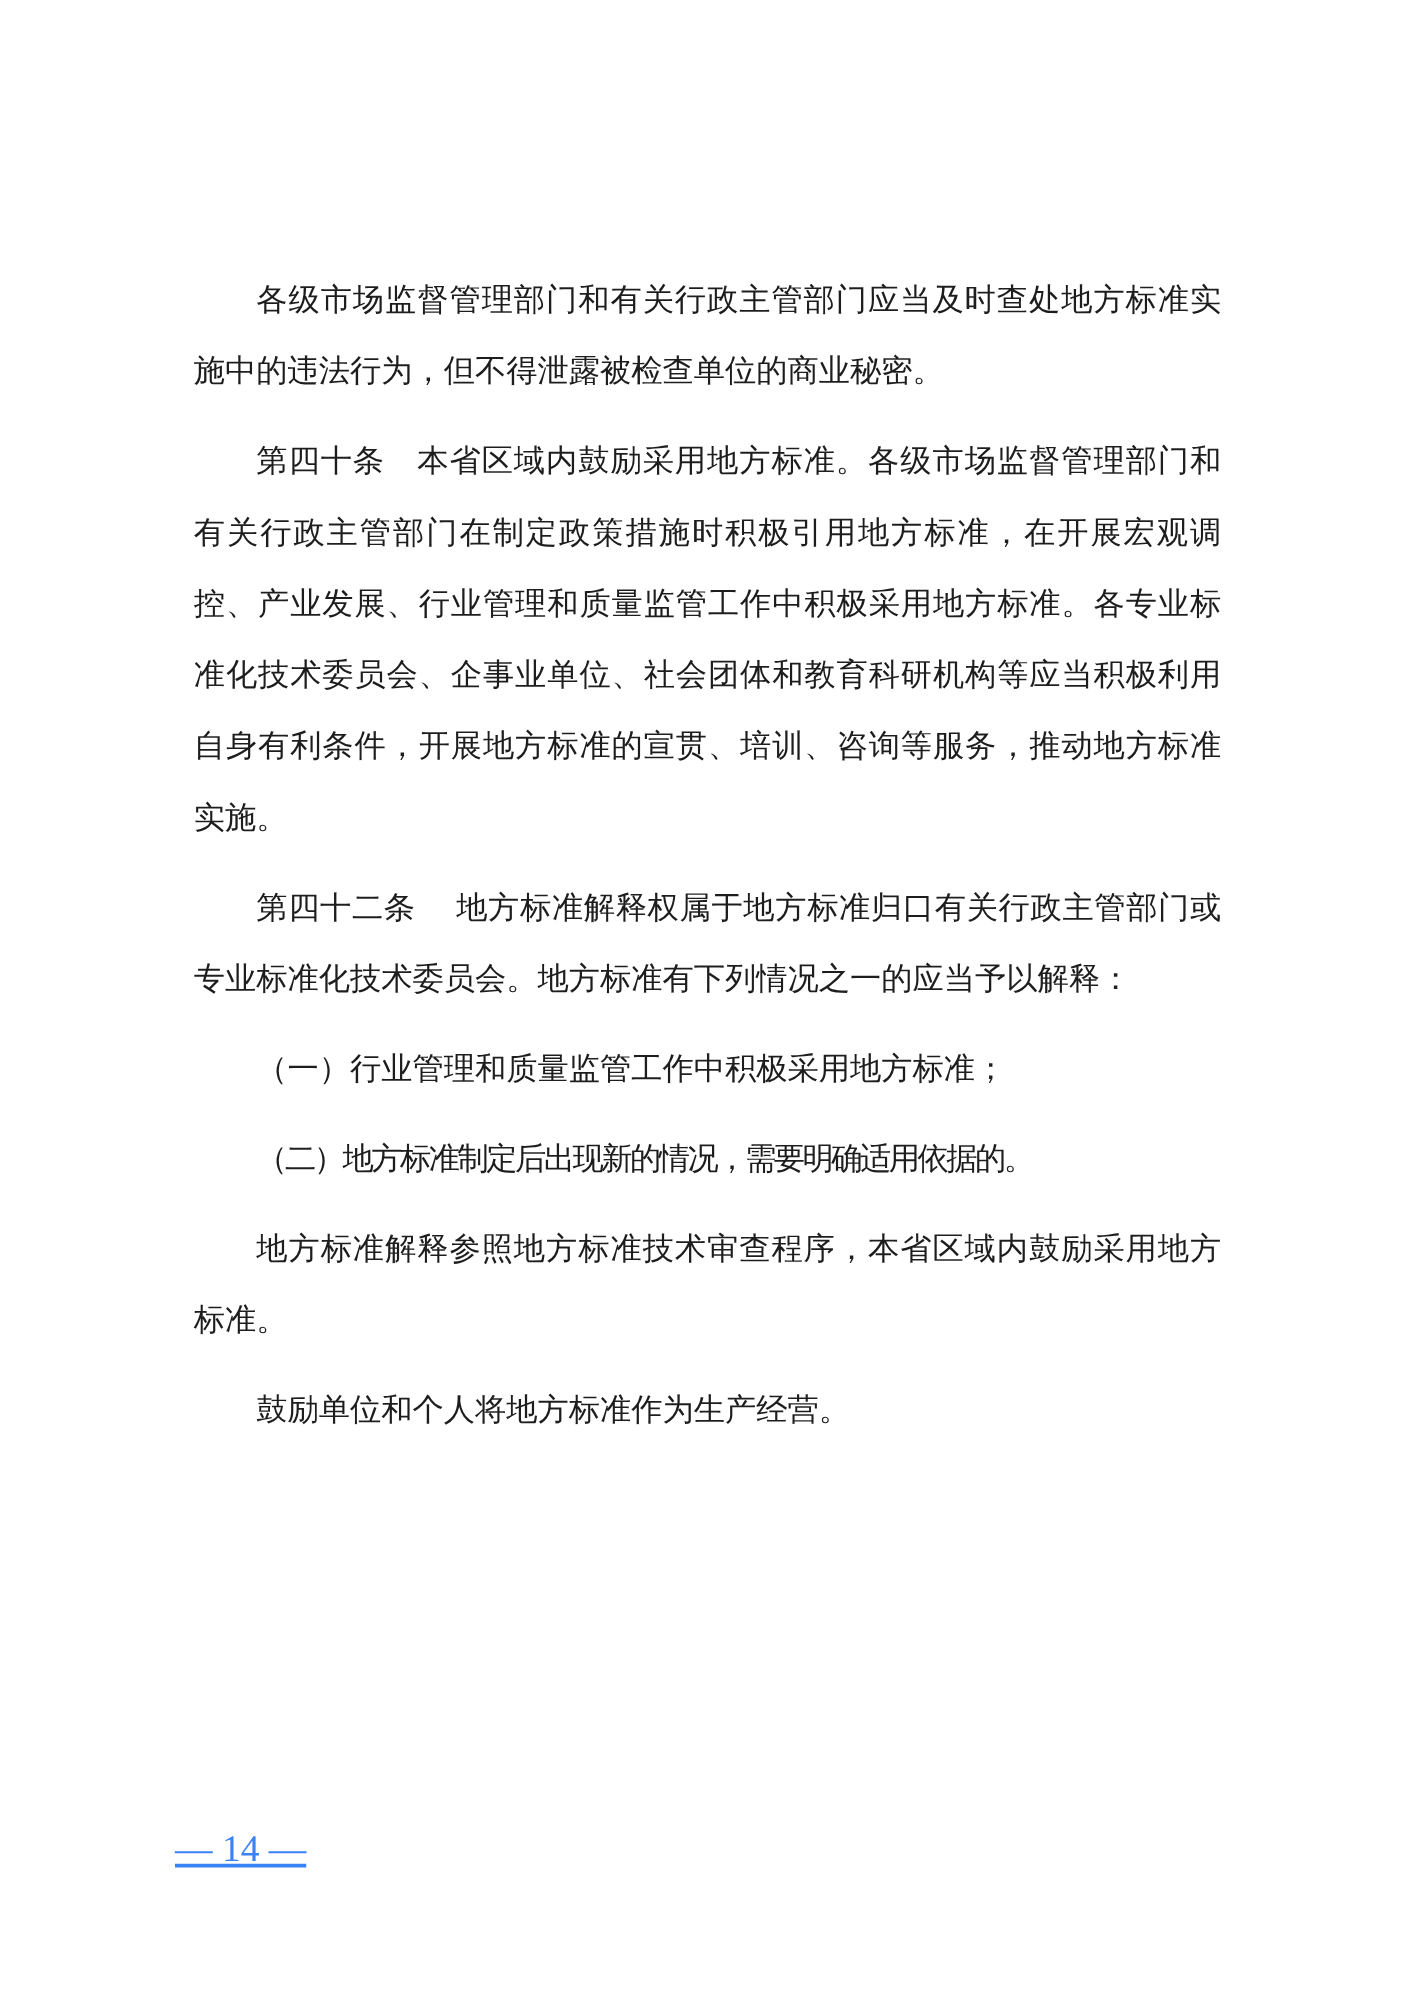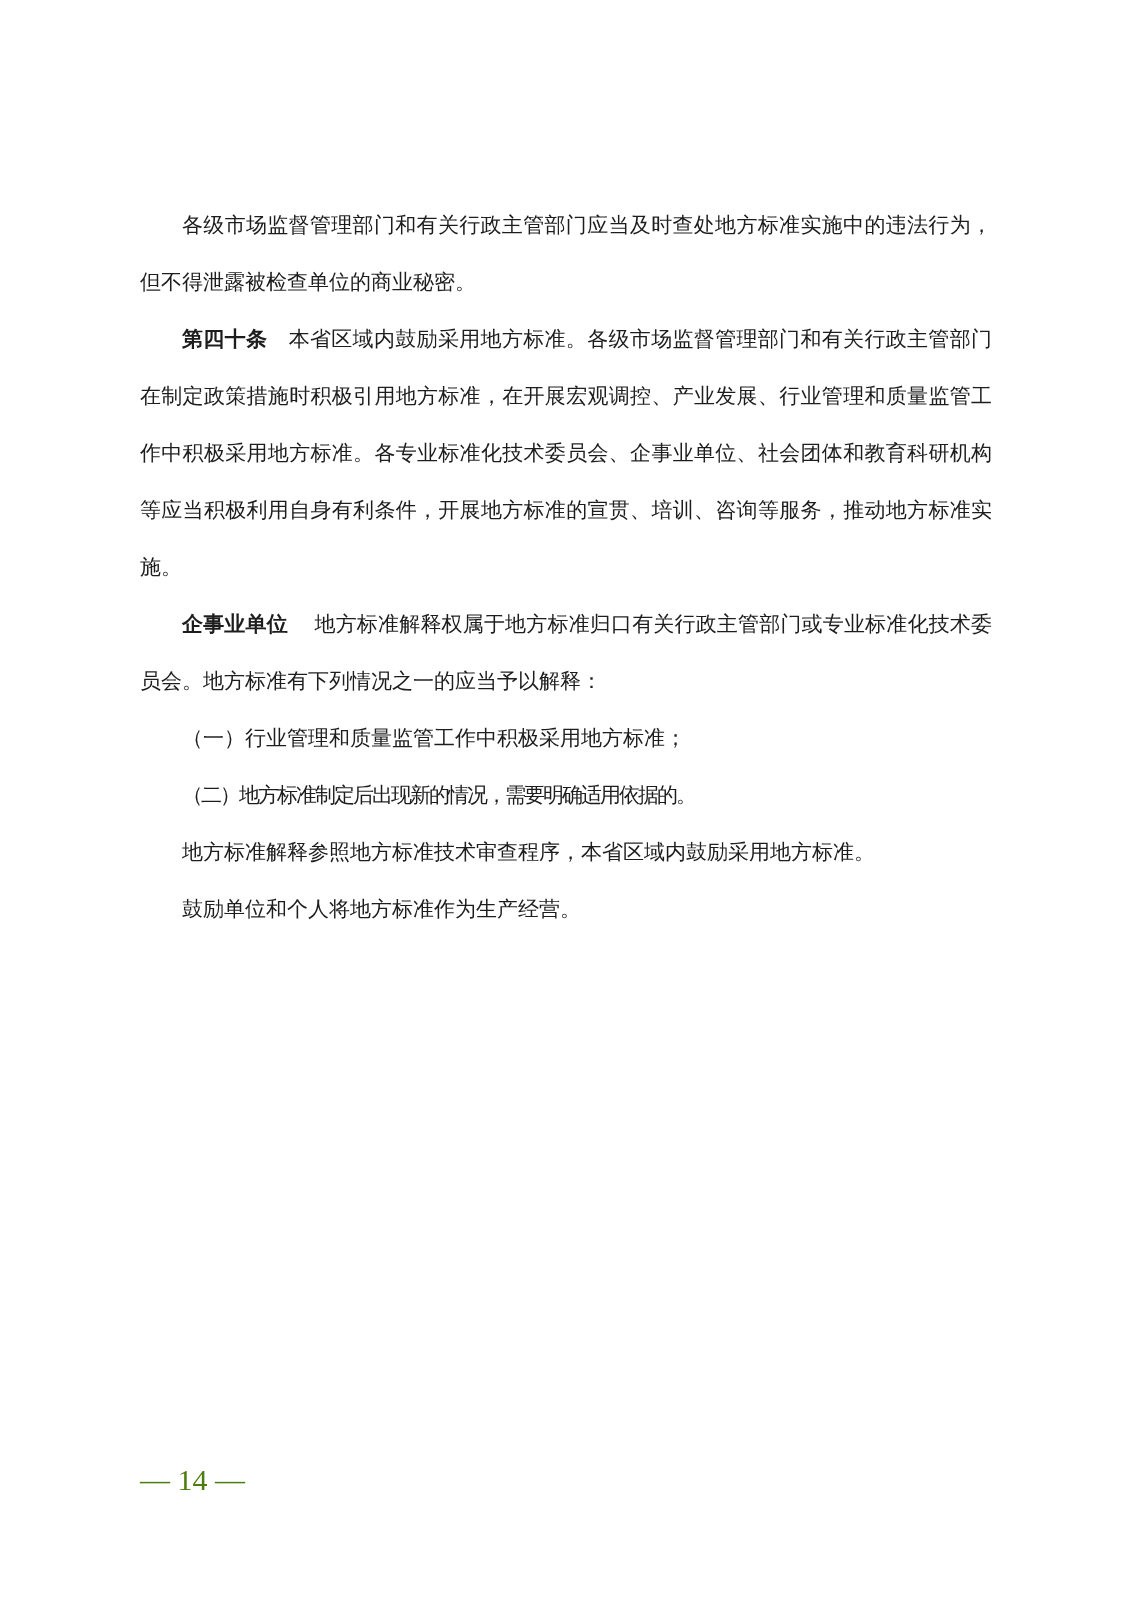--- a/index.html
+++ b/index.html
@@ -16,51 +16,52 @@
     color: #1d1d1d;
     overflow: hidden;
   }
   .doc-body {
     position: absolute;
     left: 140px;
     top: 197px;
     width: 852px;
   }
   .para {
-    margin: 0;
-    font-size: 21px;
+    margin: 15px;
+    font-size: 25px;
     line-height: 57px;
     text-align: justify;
     text-justify: inter-ideograph;
     text-indent: 2em;
     word-break: normal;
   }
   .para.condensed {
     letter-spacing: -2px;
     font-family: Liberation Serif, serif;
   }
   .term {
-    font-weight: 700;
+    font-weight: 400;
   }
   .page-number {
     position: absolute;
     left: 140px;
     top: 1462px;
     font-size: 30px;
     line-height: 36px;
-    color: #4d7c0f;
+    color: #3b82f6;
     white-space: pre;
+    text-decoration: underline;
   }
 </style>
 </head>
 <body>
 
 <div class="doc-body">
     <p class="para"><span>各级市场监督管理部门和有关行政主管部门应当及时查处地方标准实施中的违法行为，但不得泄露被检查单位的商业秘密。</span></p>
     <p class="para"><b class="term">第四十条</b>　<span>本省区域内鼓励采用地方标准。各级市场监督管理部门和有关行政主管部门在制定政策措施时积极引用地方标准，在开展宏观调控、产业发展、行业管理和质量监管工作中积极采用地方标准。各专业标准化技术委员会、企事业单位、社会团体和教育科研机构等应当积极利用自身有利条件，开展地方标准的宣贯、培训、咨询等服务，推动地方标准实施。</span></p>
-    <p class="para"><b class="term">企事业单位</b>　 <span>地方标准解释权属于地方标准归口有关行政主管部门或专业标准化技术委员会。地方标准有下列情况之一的应当予以解释：</span></p>
+    <p class="para"><b class="term">第四十二条</b>　 <span>地方标准解释权属于地方标准归口有关行政主管部门或专业标准化技术委员会。地方标准有下列情况之一的应当予以解释：</span></p>
     <p class="para"><span>（一）行业管理和质量监管工作中积极采用地方标准；</span></p>
     <p class="para condensed"><span>（二）地方标准制定后出现新的情况，需要明确适用依据的。</span></p>
     <p class="para"><span>地方标准解释参照地方标准技术审查程序，本省区域内鼓励采用地方标准。</span></p>
     <p class="para"><span>鼓励单位和个人将地方标准作为生产经营。</span></p>
   </div>
 
 <div class="page-number">— 14 —</div>
 
 </body></html>

